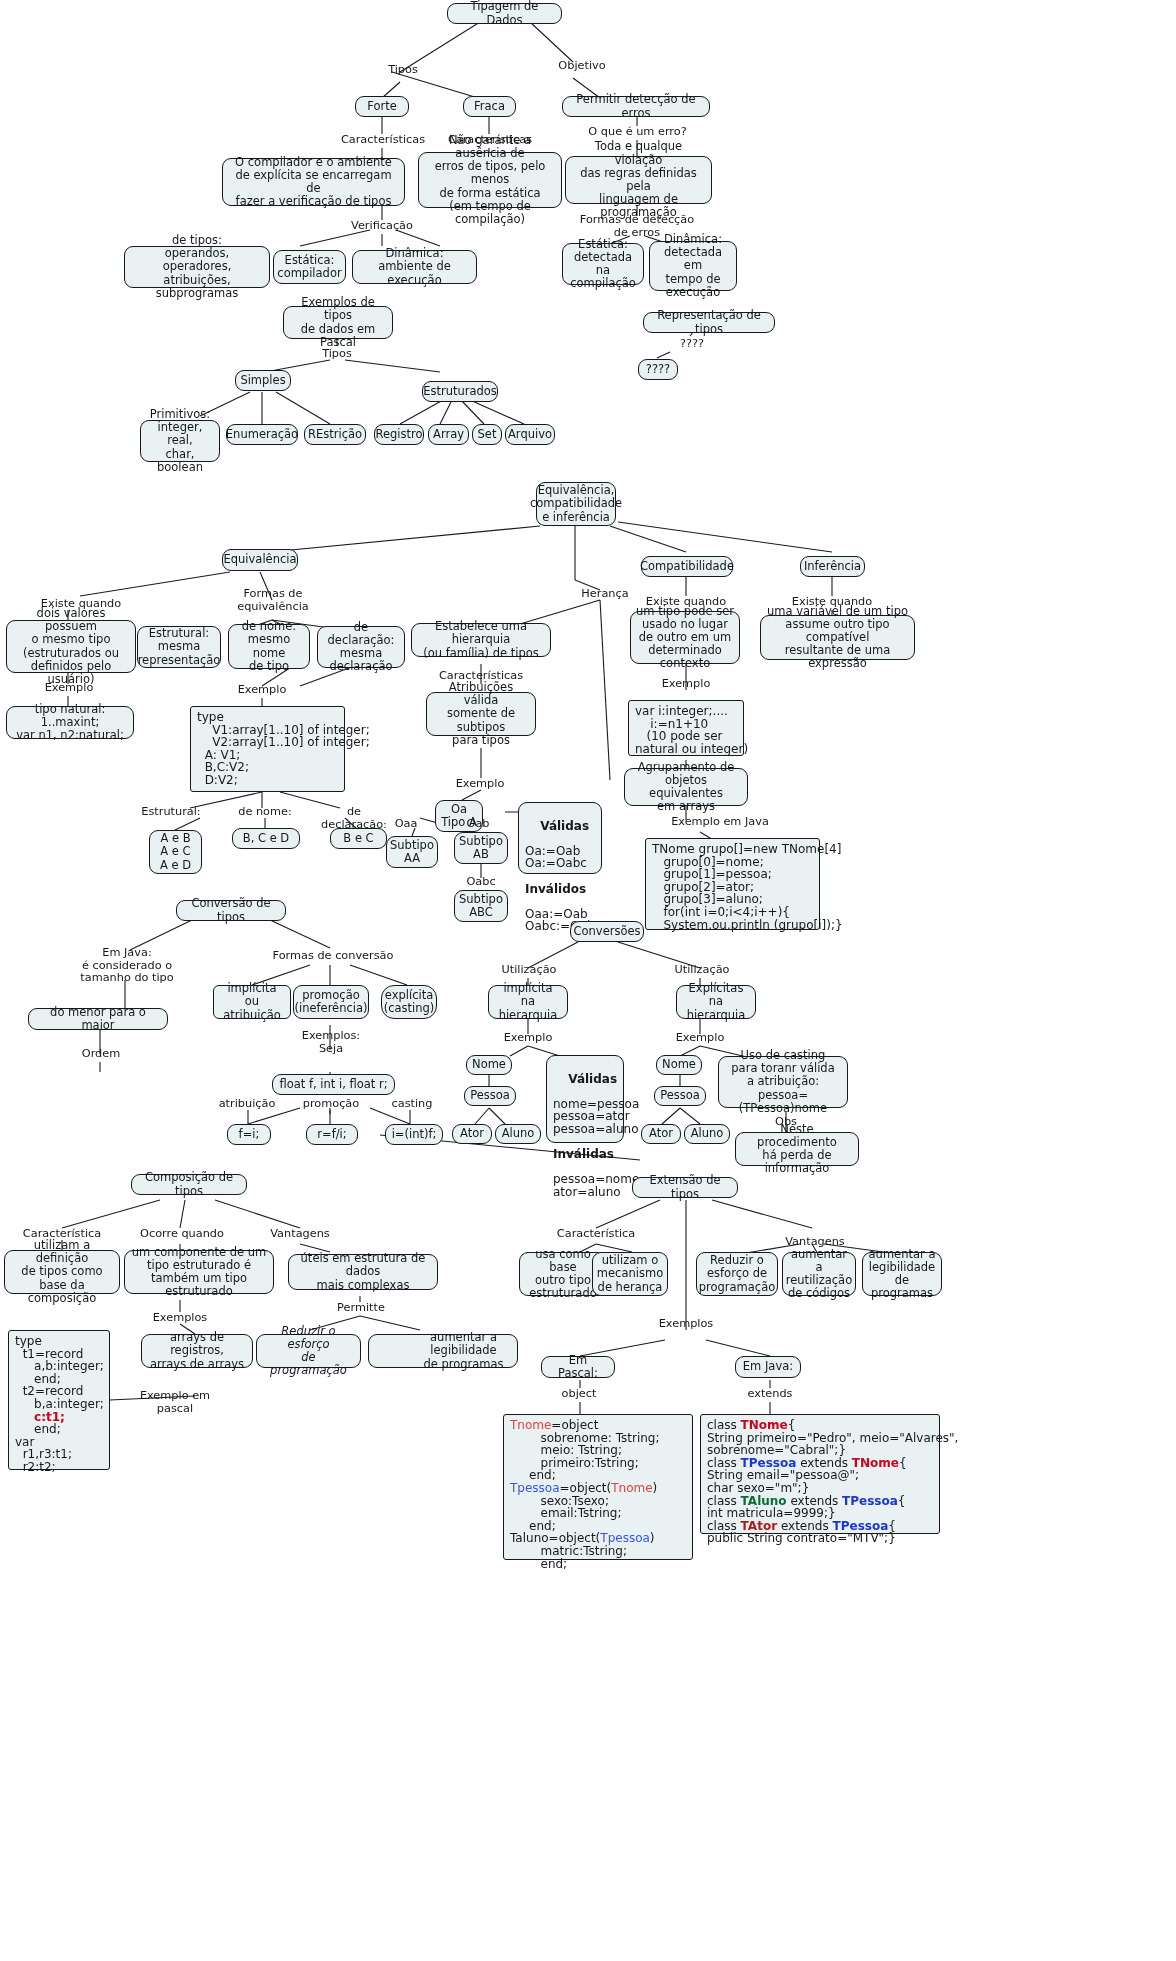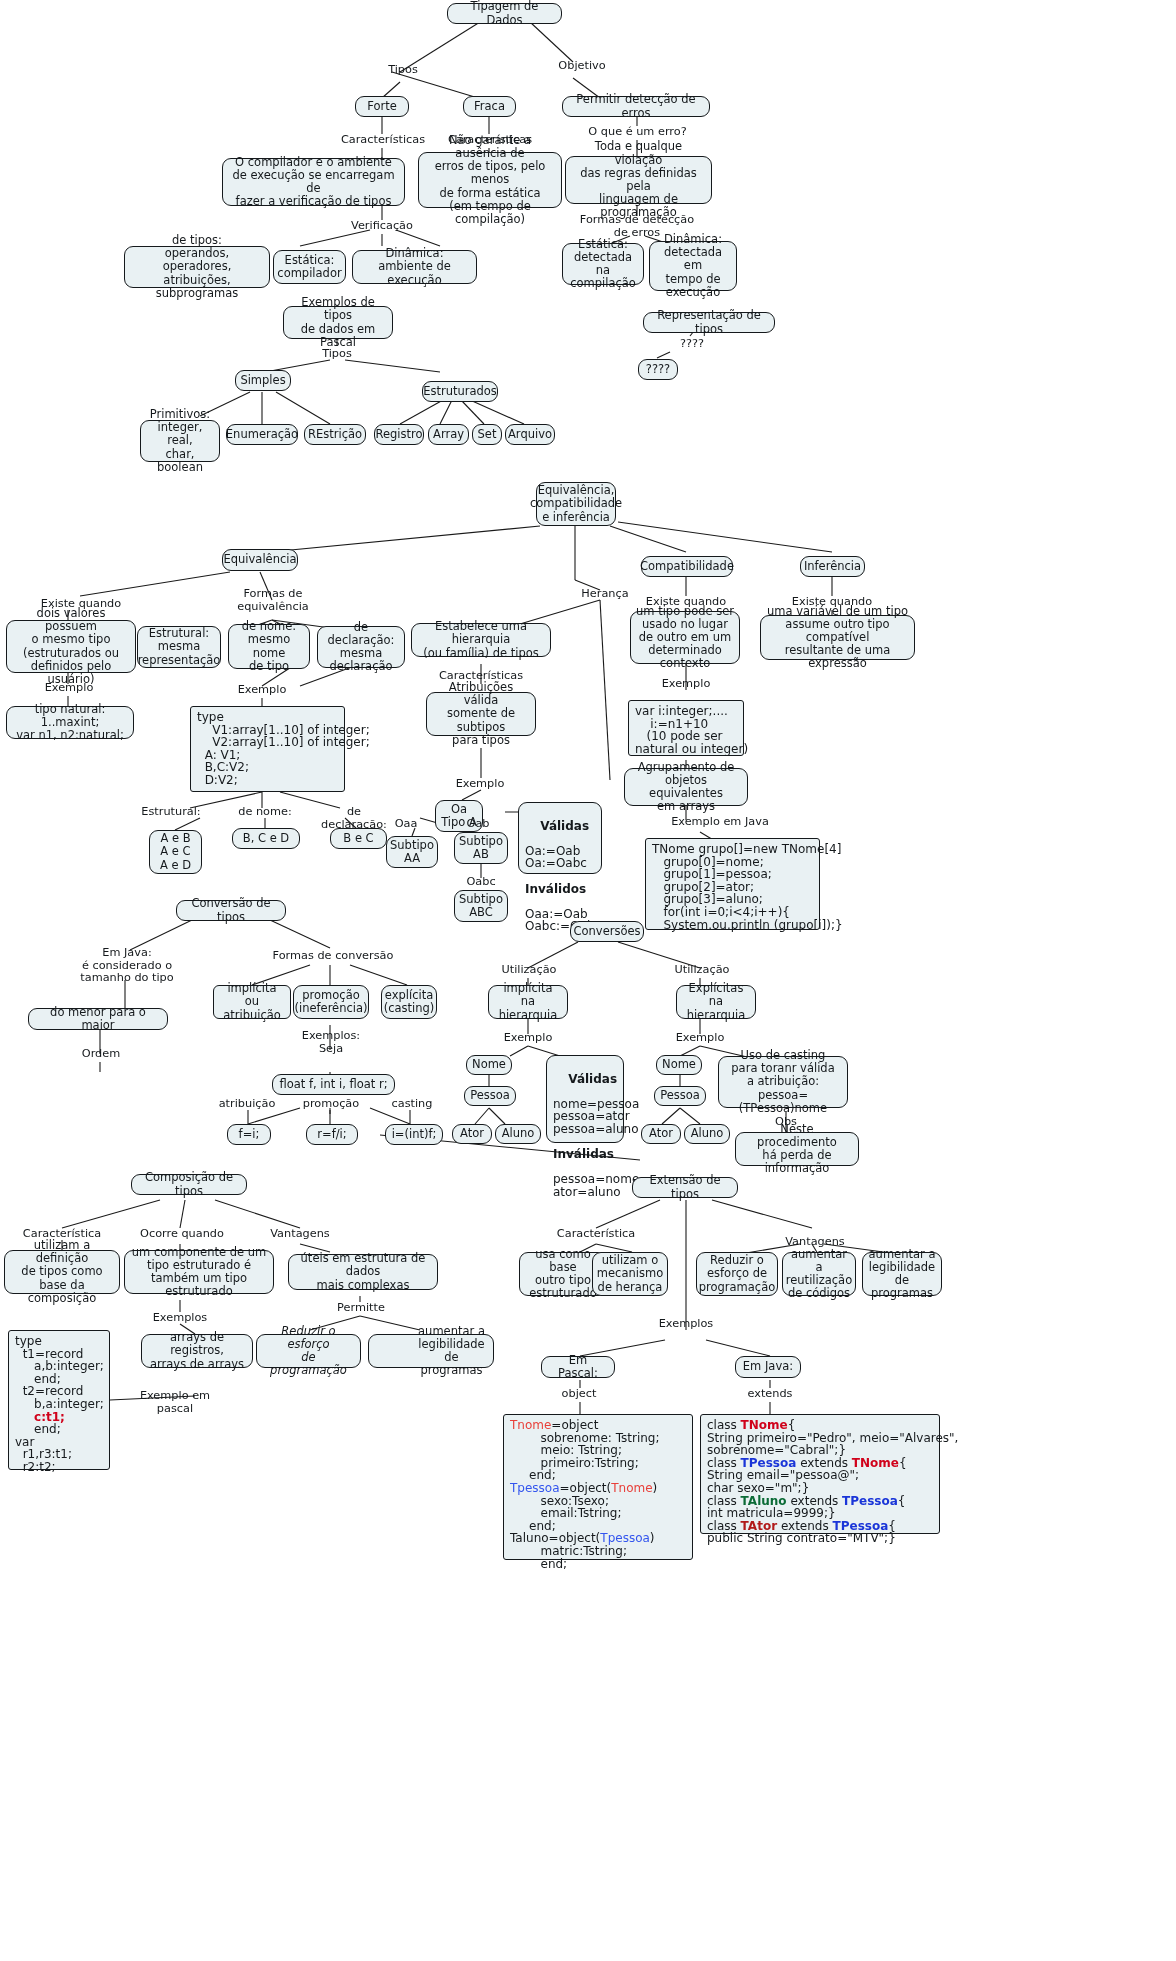--- a/index.html
+++ b/index.html
@@ -178,21 +178,21 @@
 
   <div class="node" style="left:355px;top:96px;width:54px;height:21px;">Forte</div>
   <div class="node" style="left:463px;top:96px;width:53px;height:21px;">Fraca</div>
   <div class="node" style="left:562px;top:96px;width:148px;height:21px;">Permitir detecção de erros</div>
 
   <div class="lbl" style="left:338px;top:134px;width:90px;">Características</div>
   <div class="lbl" style="left:445px;top:134px;width:90px;">Características</div>
   <div class="lbl" style="left:580px;top:126px;width:115px;">O que é um erro?</div>
 
   <div class="node" style="left:222px;top:158px;width:183px;height:48px;">O compilador e o ambiente
-de execução se encarregam de
+de explícita se encarregam de
 fazer a verificação de tipos</div>
   <div class="node" style="left:418px;top:152px;width:144px;height:56px;">Não garante a ausência de
 erros de tipos, pelo menos
 de forma estática
 (em tempo de compilação)</div>
   <div class="node" style="left:565px;top:156px;width:147px;height:48px;">Toda e qualque violação
 das regras definidas pela
 linguagem de programação</div>
 
   <div class="lbl" style="left:346px;top:220px;width:72px;">Verificação</div>
@@ -353,21 +353,21 @@
   <div class="lbl" style="left:492px;top:964px;width:74px;">Utilização</div>
   <div class="lbl" style="left:665px;top:964px;width:74px;">Utilização</div>
 
   <div class="node" style="left:28px;top:1008px;width:140px;height:22px;">do menor para o maior</div>
   <div class="lbl" style="left:74px;top:1048px;width:54px;">Ordem</div>
 
   <div class="node" style="left:213px;top:985px;width:78px;height:34px;border-radius:6px;">implícita ou
 atribuição</div>
   <div class="node" style="left:293px;top:985px;width:76px;height:34px;">promoção
 (ineferência)</div>
-  <div class="node" style="left:381px;top:985px;width:56px;height:34px;">explícita
+  <div class="node" style="left:381px;top:985px;width:56px;height:34px;border-radius:13px;">explícita
 (casting)</div>
   <div class="node" style="left:488px;top:985px;width:80px;height:34px;">implícita
 na hierarquia</div>
   <div class="node" style="left:676px;top:985px;width:80px;height:34px;">Explícitas
 na hierarquia</div>
 
   <div class="lbl" style="left:290px;top:1030px;width:82px;">Exemplos:
 Seja</div>
   <div class="node" style="left:272px;top:1074px;width:123px;height:21px;">float f, int i, float r;</div>
 
@@ -448,21 +448,21 @@
 de programas</div>
 
   <div class="lbl" style="left:150px;top:1312px;width:60px;">Exemplos</div>
   <div class="lbl" style="left:333px;top:1302px;width:56px;">Permitte</div>
   <div class="lbl" style="left:656px;top:1318px;width:60px;">Exemplos</div>
 
   <div class="node" style="left:141px;top:1334px;width:112px;height:34px;">arrays de registros,
 arrays de arrays</div>
   <div class="node" style="left:256px;top:1334px;width:105px;height:34px;font-style:italic;">Reduzir o esforço
 de programação</div>
-  <div class="node" style="left:368px;top:1334px;width:126px;height:34px;padding-left:46px;">aumentar a legibilidade
+  <div class="node" style="left:368px;top:1334px;width:150px;height:34px;padding-left:46px;">aumentar a legibilidade
 de programas</div>
 
   <div class="code sq" style="left:8px;top:1330px;width:102px;height:140px;">type
   t1=record
      a,b:integer;
      end;
   t2=record
      b,a:integer;
      <span class="red">c:t1;</span>
      end;

